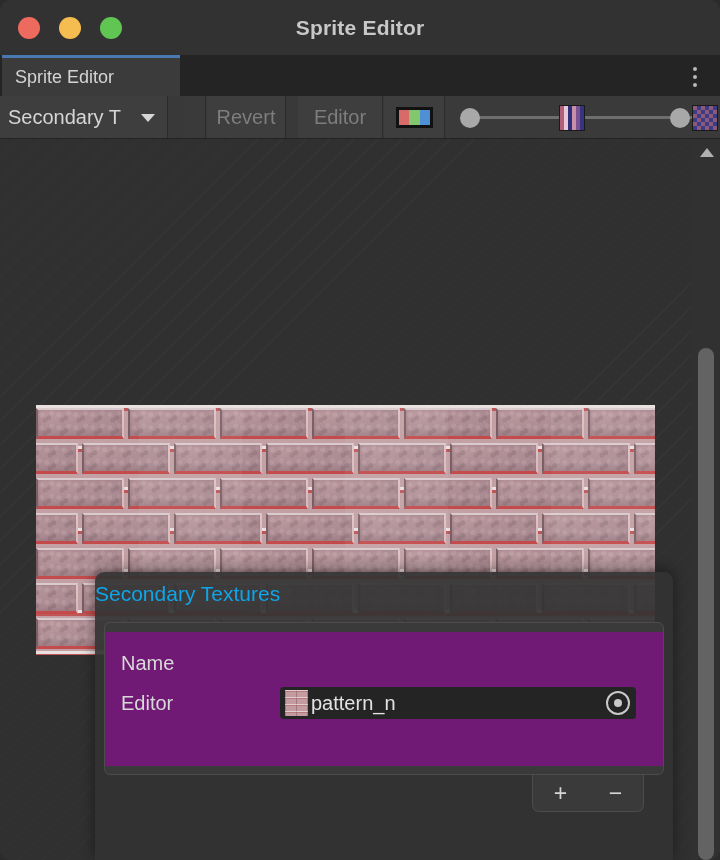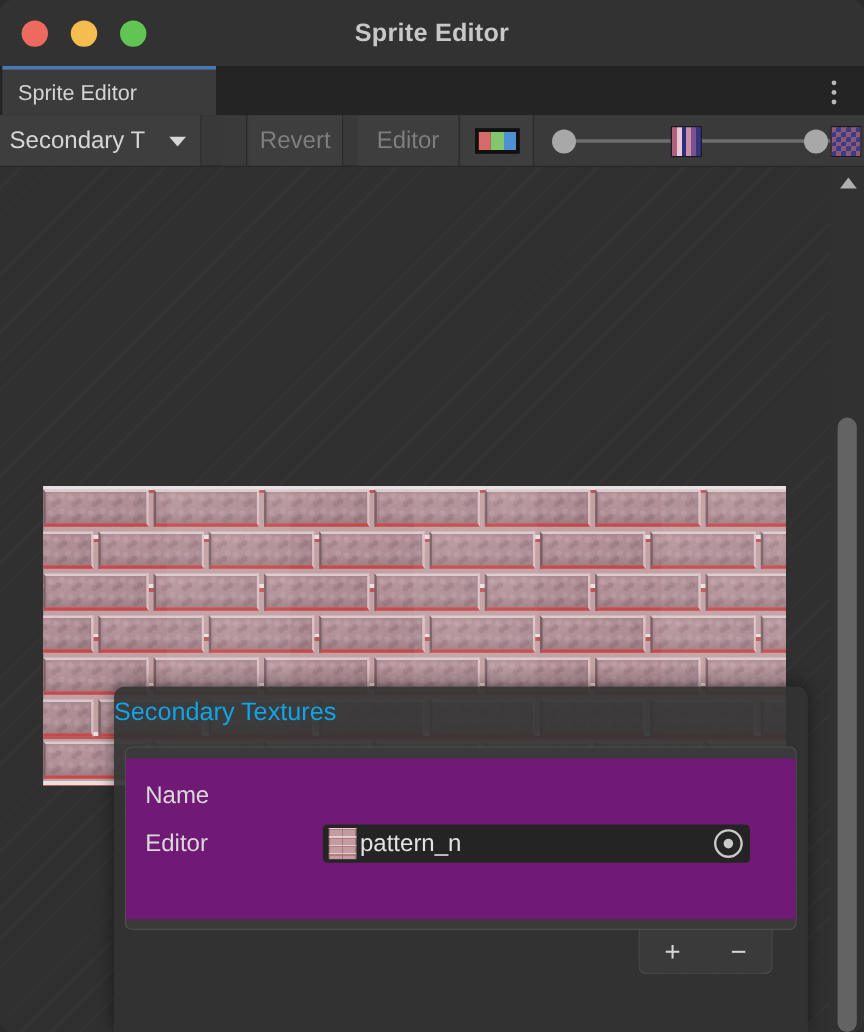--- a/index.html
+++ b/index.html
@@ -408,20 +408,21 @@
     font-size: 20px;
     line-height: 32px;
     padding-left: 7px;
     white-space: nowrap;
     overflow: hidden;
   }
   .field-input.objref {
     display: flex;
     align-items: center;
     padding-left: 0;
+    margin-left: 11px;
   }
   .obj-thumb {
     width: 23px;
     height: 26px;
     margin-left: 5px;
     margin-right: 3px;
     flex: 0 0 auto;
     background-color: #c49ba1;
     background-image:
       repeating-linear-gradient(180deg,

